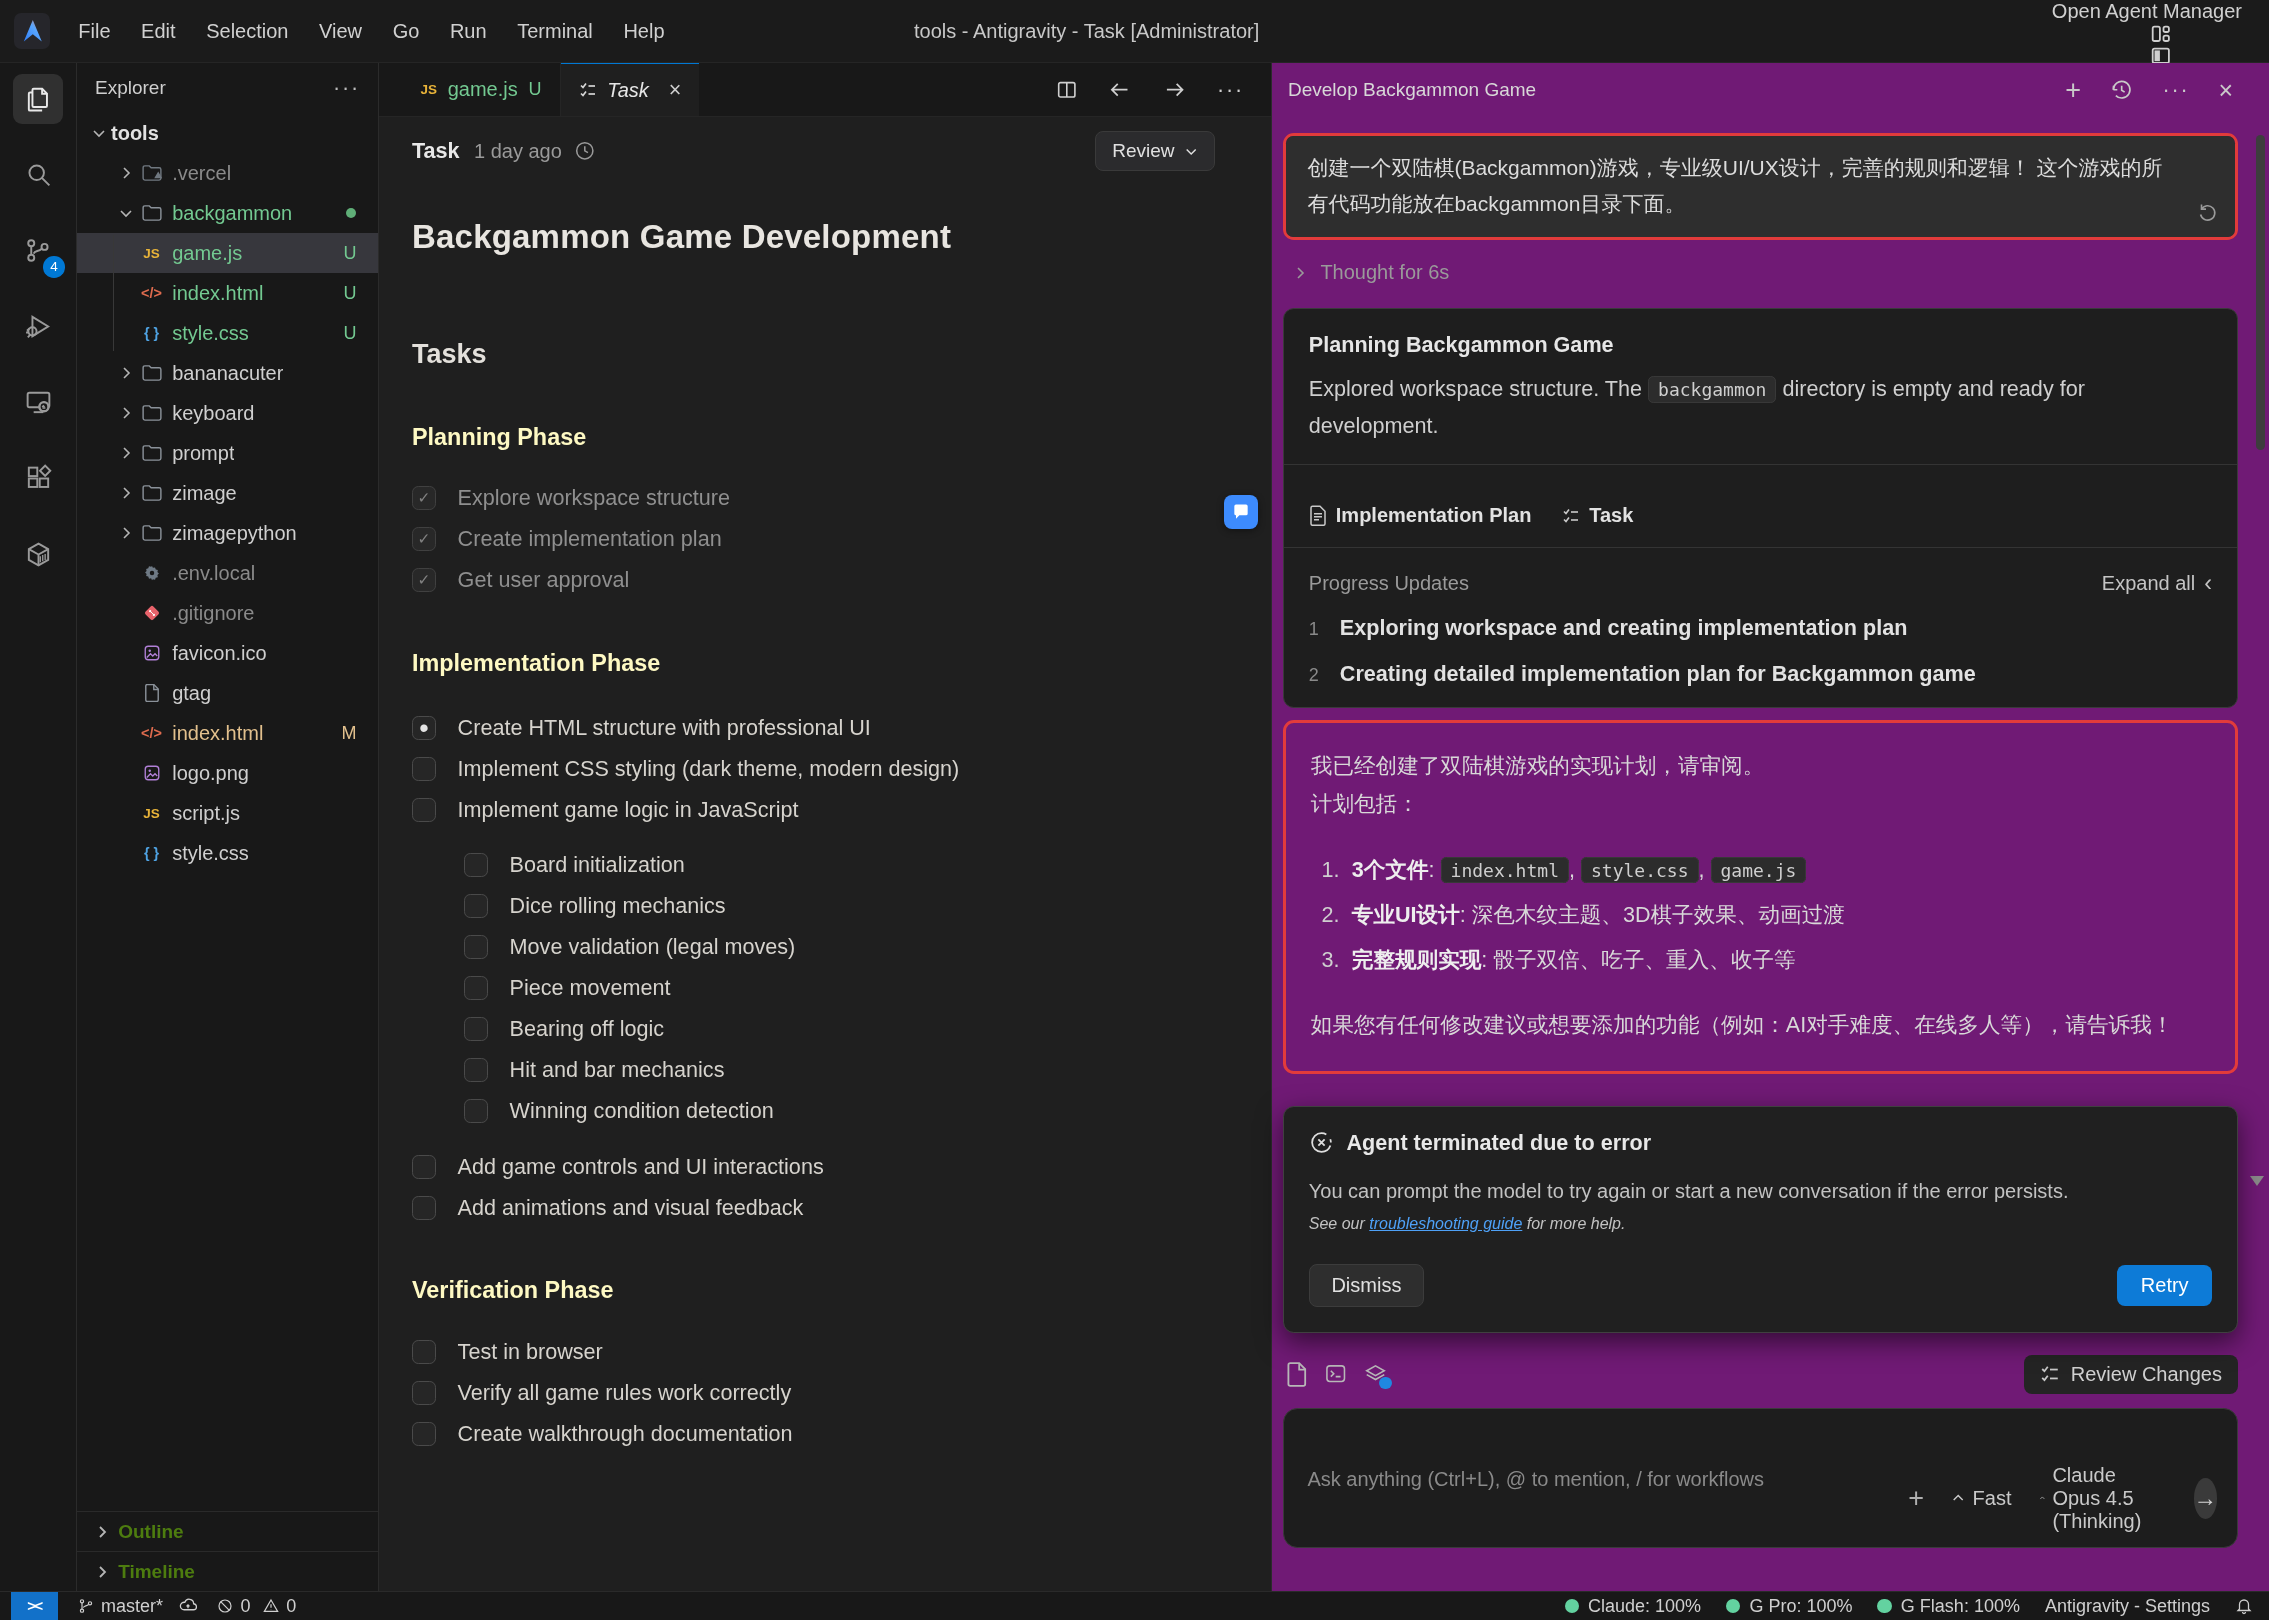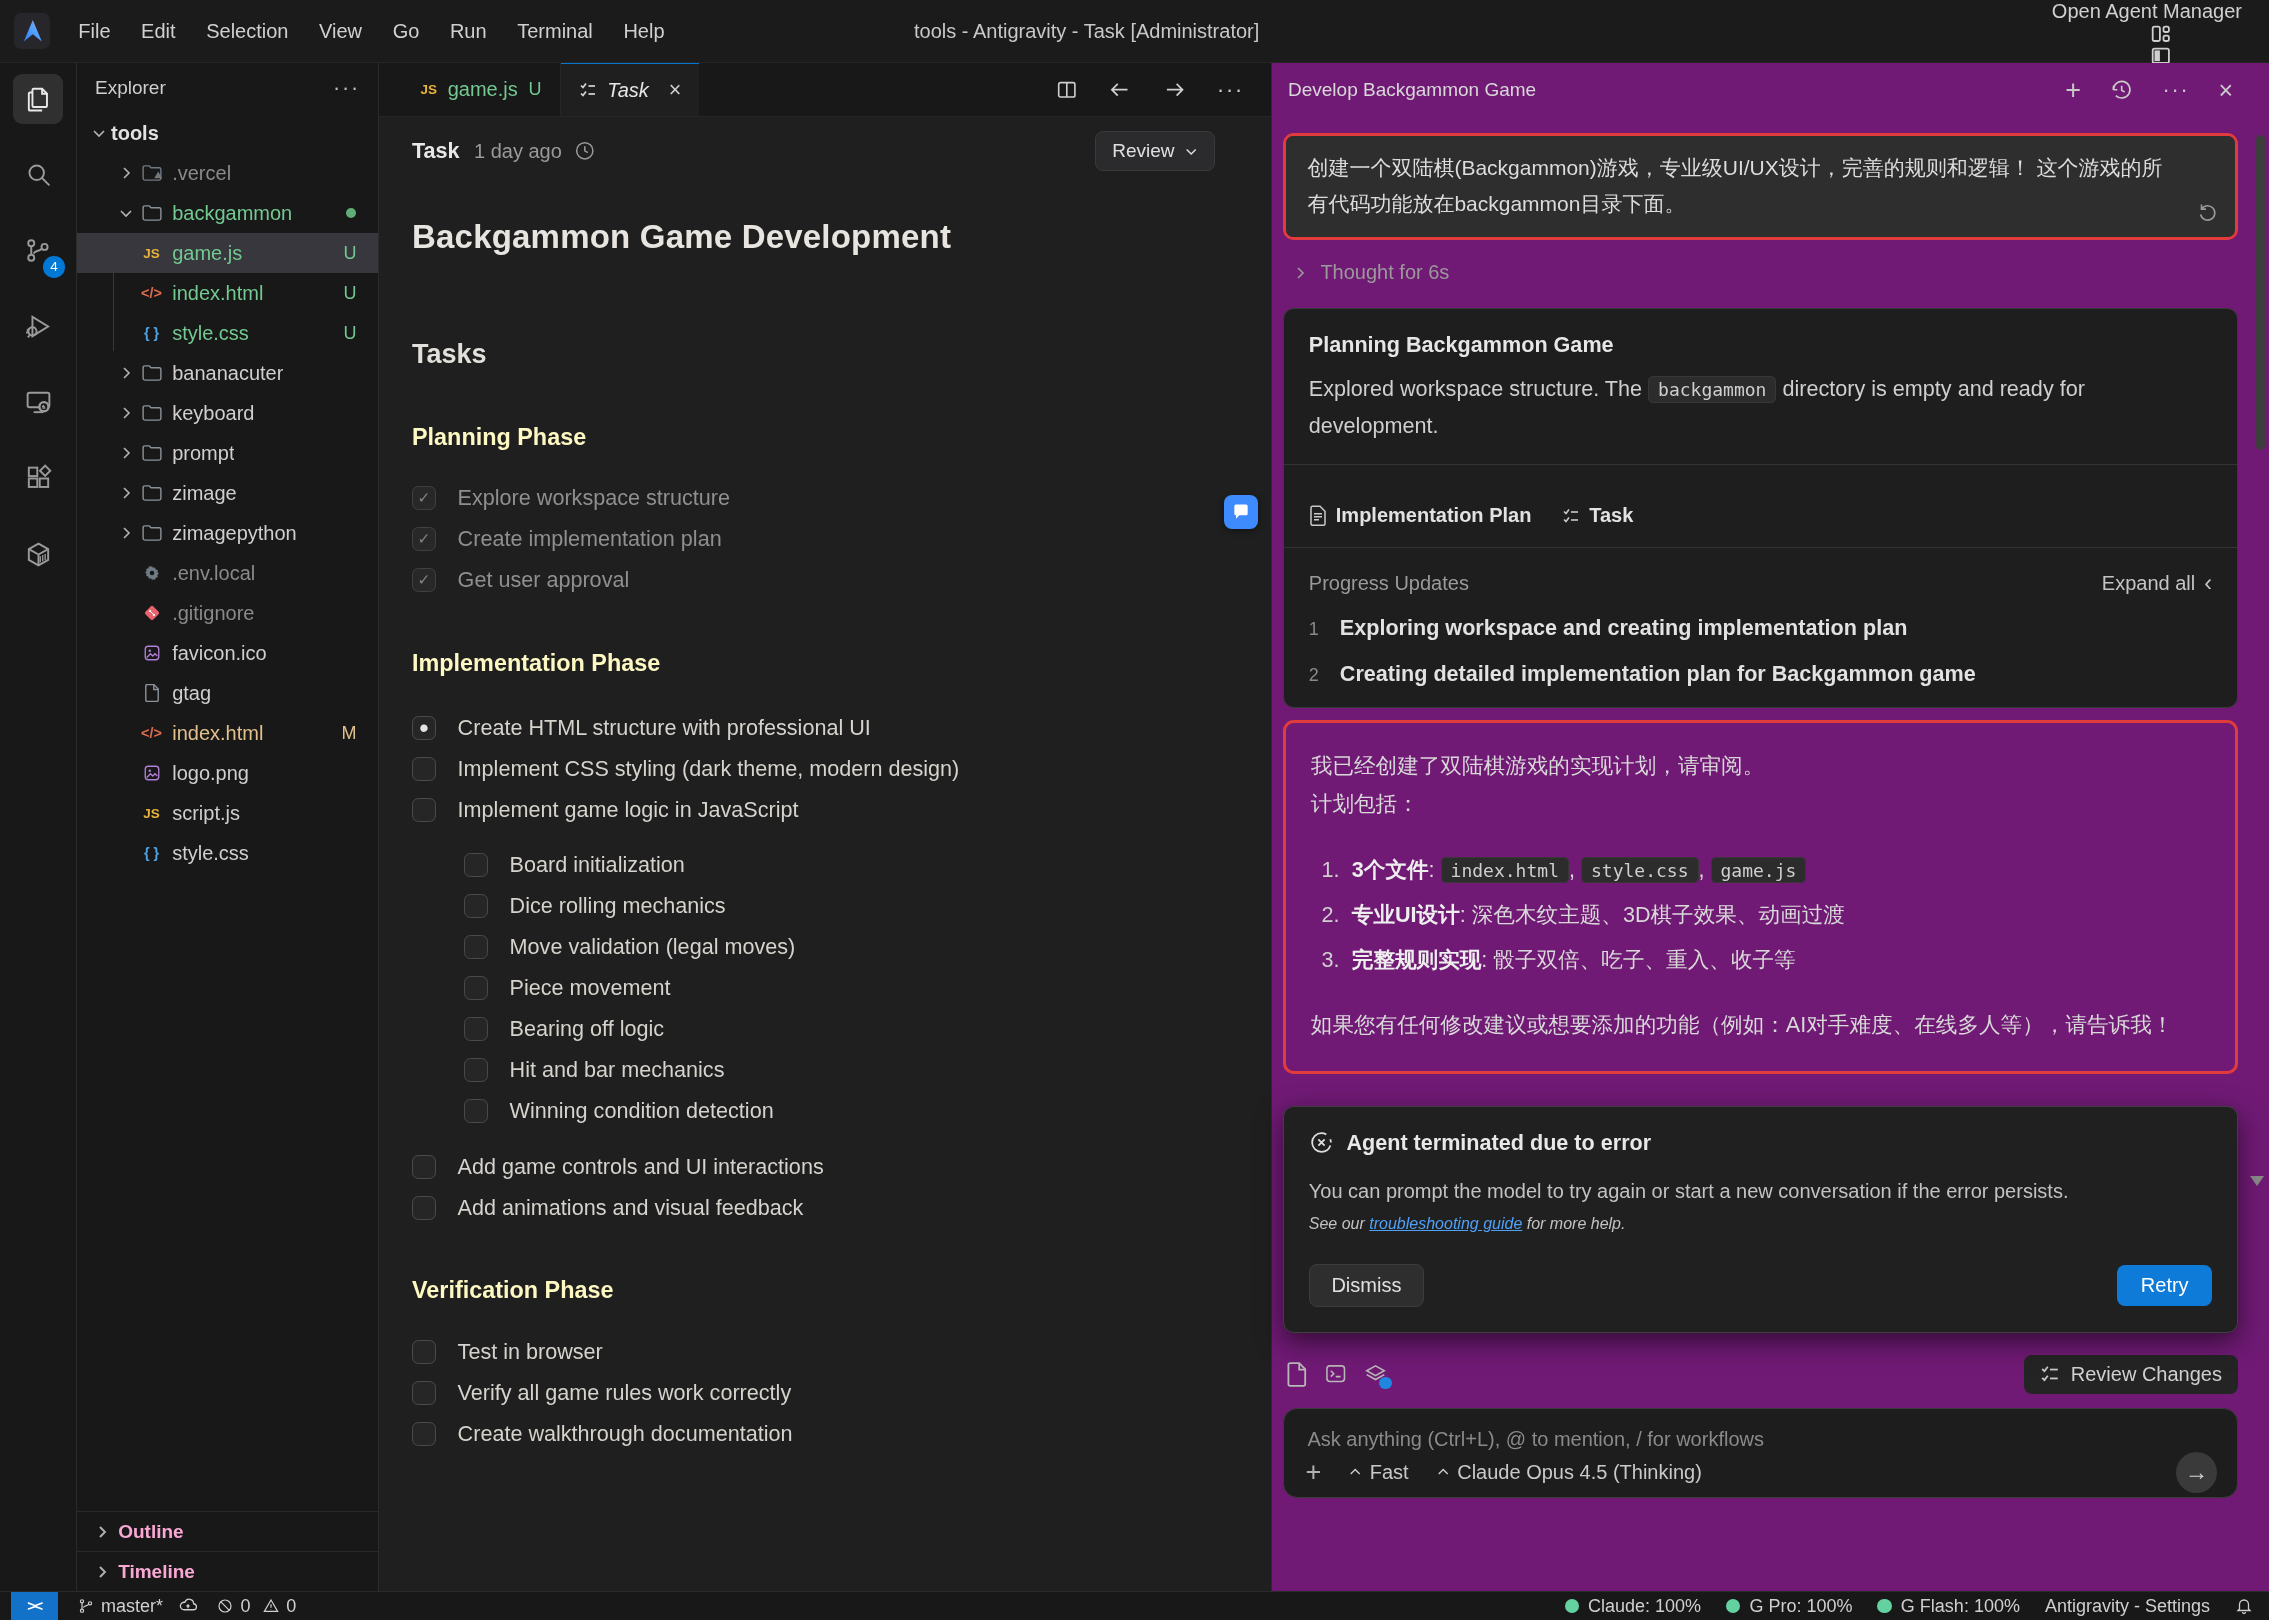--- a/index.html
+++ b/index.html
@@ -50,21 +50,21 @@
   .mod { color:#e2c08d; }
   .tbadge { margin-left:auto; font-size:18px; }
   .gdot { margin-left:auto; width:10.8px; height:10.8px; border-radius:50%; background:#5fae77; }
   .group2 { position:relative; }
   .group2::before { content:""; position:absolute; left:36px; top:1.8px; bottom:1.8px; width:0.9px; background:#383838; }
   .ico-js { color:#e8b339; font-size:13.5px; }
   .ico-html { color:#e06c4f; font-size:14.4px; }
   .ico-css { color:#4fa3e3; font-size:14.4px; }
   .ico-gear { color:#8a9199; font-size:20px; font-weight:400; }
   .sb-bottom { flex:none; }
-  .sb-brow { height:40px; border-top:0.9px solid #2a2a2a; display:flex; align-items:center; padding-left:12.6px; font-weight:700; font-size:19px; color:#f9a8d4; }
+  .sb-brow { height:40px; border-top:0.9px solid #2a2a2a; display:flex; align-items:center; padding-left:12.6px; font-weight:700; font-size:19px; color:#4d7c0f; }
   .sb-brow .chev { margin-right:3.6px; }
 
   
   .editor { flex:1; background:#1f1f1f; display:flex; flex-direction:column; position:relative; min-width:0; }
   .tabbar { height:54px; background:#181818; display:flex; align-items:stretch; flex:none; border-bottom:0.9px solid #252525; }
   .tab { display:flex; align-items:center; padding:0 18px; gap:10.8px; font-size:20px; position:relative; }
   .tab.inactive { margin-left:23.4px; color:#9f9f9f; border-right:0.9px solid #252525; }
   .tab.active { background:#1f1f1f; color:#e6e6e6; border-top:1.8px solid #0078d4; font-style:italic; }
   .tab-close { margin-left:9px; color:#cfcfcf; font-size:21.6px; font-style:normal; }
   .tab-actions { margin-left:auto; display:flex; align-items:center; gap:31px; padding-right:27px; color:#cfcfcf; }
@@ -133,21 +133,21 @@
   .err-link-line { margin-top:8px; font-size:16px; color:#c2c2c2;font-style:italic; }
   .err-link { color:#4ea1f7; text-decoration:underline; }
   .err-btn-row { margin-top:31px; display:flex; align-items:center; }
   .btn-dismiss { background:#2e2e2e; border:0.9px solid #3c3c3c; border-radius:8px; padding:9px 21.6px; font-size:20px; color:#e0e0e0; }
   .btn-retry { margin-left:auto; background:#0d7bd7; border-radius:8px; padding:9px 23.4px; font-size:20px; color:#fff; }
 
   .tools-row { display:flex; align-items:center; margin-top:21.6px; padding-left:3.6px; }
   .tool-ic { margin-right:16px; color:#b8b8b8; position:relative; }
   .blue-dot { position:absolute; right:-3.6px; bottom:-3.6px; width:12.6px; height:12.6px; border-radius:50%; background:#1f87e0; }
   .review-changes { margin-left:auto; display:flex; align-items:center; gap:10.8px; background:#242424; border-radius:8px; padding:8px 16px; color:#d0d0d0; font-size:20px; }
-  .inputbox { margin-top:14.4px; background:#1d1d1d; border:0.9px solid #3a3a3a; border-radius:14.4px; padding:18px 20px 14.4px 21.6px; height:90px; display:flex; flex-direction:column; }
+  .inputbox { margin-top:14.4px; background:#1d1d1d; border:0.9px solid #3a3a3a; border-radius:14.4px; padding:18px 20px 14.4px 21.6px; height:140px; display:flex; flex-direction:row; }
   .input-field { background:transparent; border:none; outline:none; color:#d0d0d0; font-size:20px; font-family:"Liberation Sans",sans-serif; width:100%; }
   .input-field::placeholder { color:#8a8a8a; }
   .input-bottom { margin-top:auto; display:flex; align-items:center; gap:27px; color:#c9c9c9; font-size:20px; }
   .chip { display:flex; align-items:center; gap:7.2px; }
   .send-btn { margin-left:auto; width:41px; height:41px; border-radius:50%; background:#3a3a3a; display:flex; align-items:center; justify-content:center; color:#d5d5d5; font-size:23.4px; }
   .ag-scrollbar { position:absolute; right:4.5px; top:72px; width:9px; height:315px; border-radius:4.5px; background:#3d3d3d; }
   .scroll-down { position:absolute; right:5.4px; top:1113px; width:0; height:0; border-left:7.2px solid transparent; border-right:7.2px solid transparent; border-top:10.8px solid #8a8a8a; }
 
   
   .statusbar { height:29px; background:#181818; border-top:0.9px solid #2a2a2a; display:flex; align-items:center; font-size:18px; color:#cfcfcf; flex:none; }

